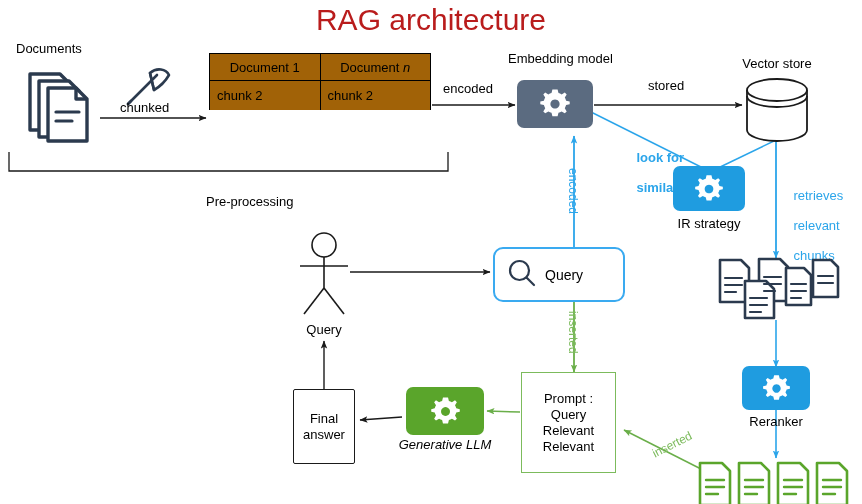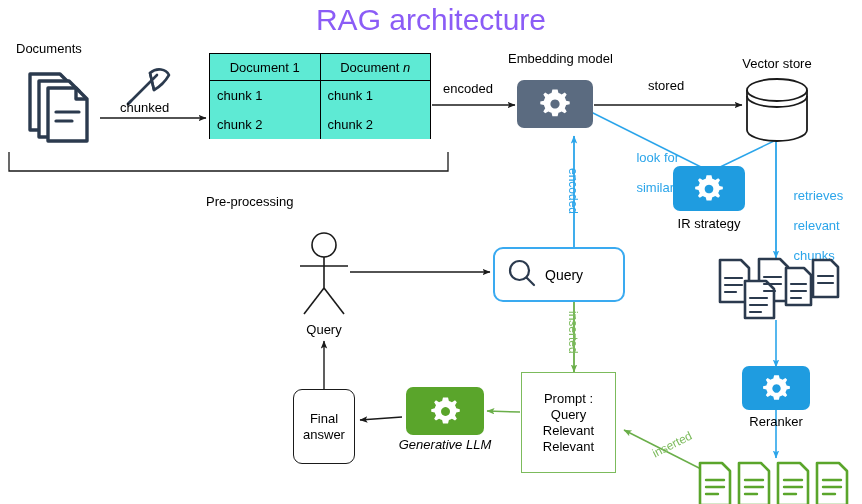--- a/index.html
+++ b/index.html
@@ -34,21 +34,21 @@
     white-space: pre;
   }
   .lbl.ctr { text-align: center; }
   .title {
     position: absolute;
     left: 0; top: 2px;
     width: 862px;
     text-align: center;
     font-size: 30px;
     line-height: 36px;
-    color: #8b5cf6;
+    color: #b91c1c;
   }
   .blue-lbl { color: #2ba5ea; }
   .green-lbl { color: #7cbb5c; }
   .rot-lbl {
     position: absolute;
     font-size: 12px;
     line-height: 14px;
     white-space: pre;
     transform-origin: left top;
   }
@@ -76,21 +76,21 @@
   .doctable {
     position: absolute;
     border-collapse: collapse;
     background: #fff;
     font-size: 13px;
   }
   .doctable td, .doctable th {
     border: 1px solid #000;
     padding: 0;
     font-weight: normal;
-    background: #5eead4;
+    background: #a16207;
   }
   .doctable th {
     text-align: center;
     height: 26px;
   }
   .doctable td {
     text-align: left;
     padding-left: 7px;
     height: 29px;
     border-top: none;
@@ -197,24 +197,20 @@
 
   <table class="doctable" style="left:209px; top:53px; width:222px;">
     <thead>
       <tr>
         <th style="width:110px;">Document 1</th>
         <th style="width:110px;margin-top:36px;">Document <span class="ital">n</span></th>
       </tr>
     </thead>
     <tbody>
       <tr>
-        <td>chunk 1</td>
-        <td>chunk 1</td>
-      </tr>
-      <tr>
         <td>chunk 2</td>
         <td>chunk 2</td>
       </tr>
     </tbody>
   </table>
 
   <div class="lbl" style="left:206px; top:194px; width:100px;">Pre-processing</div>
 
   <div class="lbl" style="left:443px; top:81px;">encoded</div>
   <div class="lbl" style="left:648px; top:78px;">stored</div>
@@ -234,21 +230,21 @@
   <div class="icon-abs" style="left:744px; top:78px;">
     <svg width="66" height="64" viewBox="0 0 66 64">
       <g fill="#ffffff" stroke="#1a1a1a" stroke-width="1.8">
         <path d="M3,12 v40 a30,11 0 0 0 60,0 v-40"></path>
         <ellipse cx="33" cy="12" rx="30" ry="11"></ellipse>
         <path d="M3,18 a30,11 0 0 0 60,0" fill="none"></path>
       </g>
     </svg>
   </div>
 
-  <div class="lbl blue-lbl" style="left:622px; top:135px; line-height:15px;">
+  <div class="lbl blue-lbl" style="left:622px; top:135px; line-height:15px;font-weight:bold;">
     <span>look for</span><br>
     <span>similarity</span>
   </div>
 
   <div class="gearbox" style="left:673px; top:166px; width:72px; height:45px; background:#1f9ce0;">
     <span>
       <svg width="32" height="32" viewBox="0 0 34 34">
         <path fill="#ffffff" d="M17,2.5 l2.6,0 l0.9,3.6 a11.6,11.6 0 0 1 3.1,1.3 l3.2,-1.9 l1.9,1.9 l-1.9,3.2 a11.6,11.6 0 0 1 1.3,3.1 l3.6,0.9 l0,2.6 l-3.6,0.9 a11.6,11.6 0 0 1 -1.3,3.1 l1.9,3.2 l-1.9,1.9 l-3.2,-1.9 a11.6,11.6 0 0 1 -3.1,1.3 l-0.9,3.6 l-2.6,0 l-2.6,0 l-0.9,-3.6 a11.6,11.6 0 0 1 -3.1,-1.3 l-3.2,1.9 l-1.9,-1.9 l1.9,-3.2 a11.6,11.6 0 0 1 -1.3,-3.1 l-3.6,-0.9 l0,-2.6 l3.6,-0.9 a11.6,11.6 0 0 1 1.3,-3.1 l-1.9,-3.2 l1.9,-1.9 l3.2,1.9 a11.6,11.6 0 0 1 3.1,-1.3 l0.9,-3.6 z M17,12.4 a4.6,4.6 0 1 0 0.01,0 z"></path>
       </svg>
     </span>
@@ -343,21 +339,21 @@
         <circle cx="28" cy="13" r="12"></circle>
         <line x1="28" y1="25" x2="28" y2="56"></line>
         <line x1="4" y1="34" x2="52" y2="34"></line>
         <line x1="28" y1="56" x2="8" y2="82"></line>
         <line x1="28" y1="56" x2="48" y2="82"></line>
       </g>
     </svg>
   </div>
   <div class="lbl" style="left:296px; top:322px; width:56px; text-align:center;">Query</div>
 
-  <div class="framebox" style="left:293px; top:389px; width:62px; height:75px; border:1.6px solid #1a1a1a; border-radius:9px;">
+  <div class="framebox" style="left:293px; top:389px; width:62px; height:75px; border:1.6px solid #1a1a1a; border-radius:2px;">
     <div>
       <div>Final</div>
       <div>answer</div>
     </div>
   </div>
 
   <div class="gearbox" style="left:406px; top:387px; width:78px; height:48px; background:#5aa52b;">
     <span>
       <svg width="33" height="33" viewBox="0 0 34 34">
         <path fill="#ffffff" d="M17,2.5 l2.6,0 l0.9,3.6 a11.6,11.6 0 0 1 3.1,1.3 l3.2,-1.9 l1.9,1.9 l-1.9,3.2 a11.6,11.6 0 0 1 1.3,3.1 l3.6,0.9 l0,2.6 l-3.6,0.9 a11.6,11.6 0 0 1 -1.3,3.1 l1.9,3.2 l-1.9,1.9 l-3.2,-1.9 a11.6,11.6 0 0 1 -3.1,1.3 l-0.9,3.6 l-2.6,0 l-2.6,0 l-0.9,-3.6 a11.6,11.6 0 0 1 -3.1,-1.3 l-3.2,1.9 l-1.9,-1.9 l1.9,-3.2 a11.6,11.6 0 0 1 -1.3,-3.1 l-3.6,-0.9 l0,-2.6 l3.6,-0.9 a11.6,11.6 0 0 1 1.3,-3.1 l-1.9,-3.2 l1.9,-1.9 l3.2,1.9 a11.6,11.6 0 0 1 3.1,-1.3 l0.9,-3.6 z M17,12.4 a4.6,4.6 0 1 0 0.01,0 z"></path>

